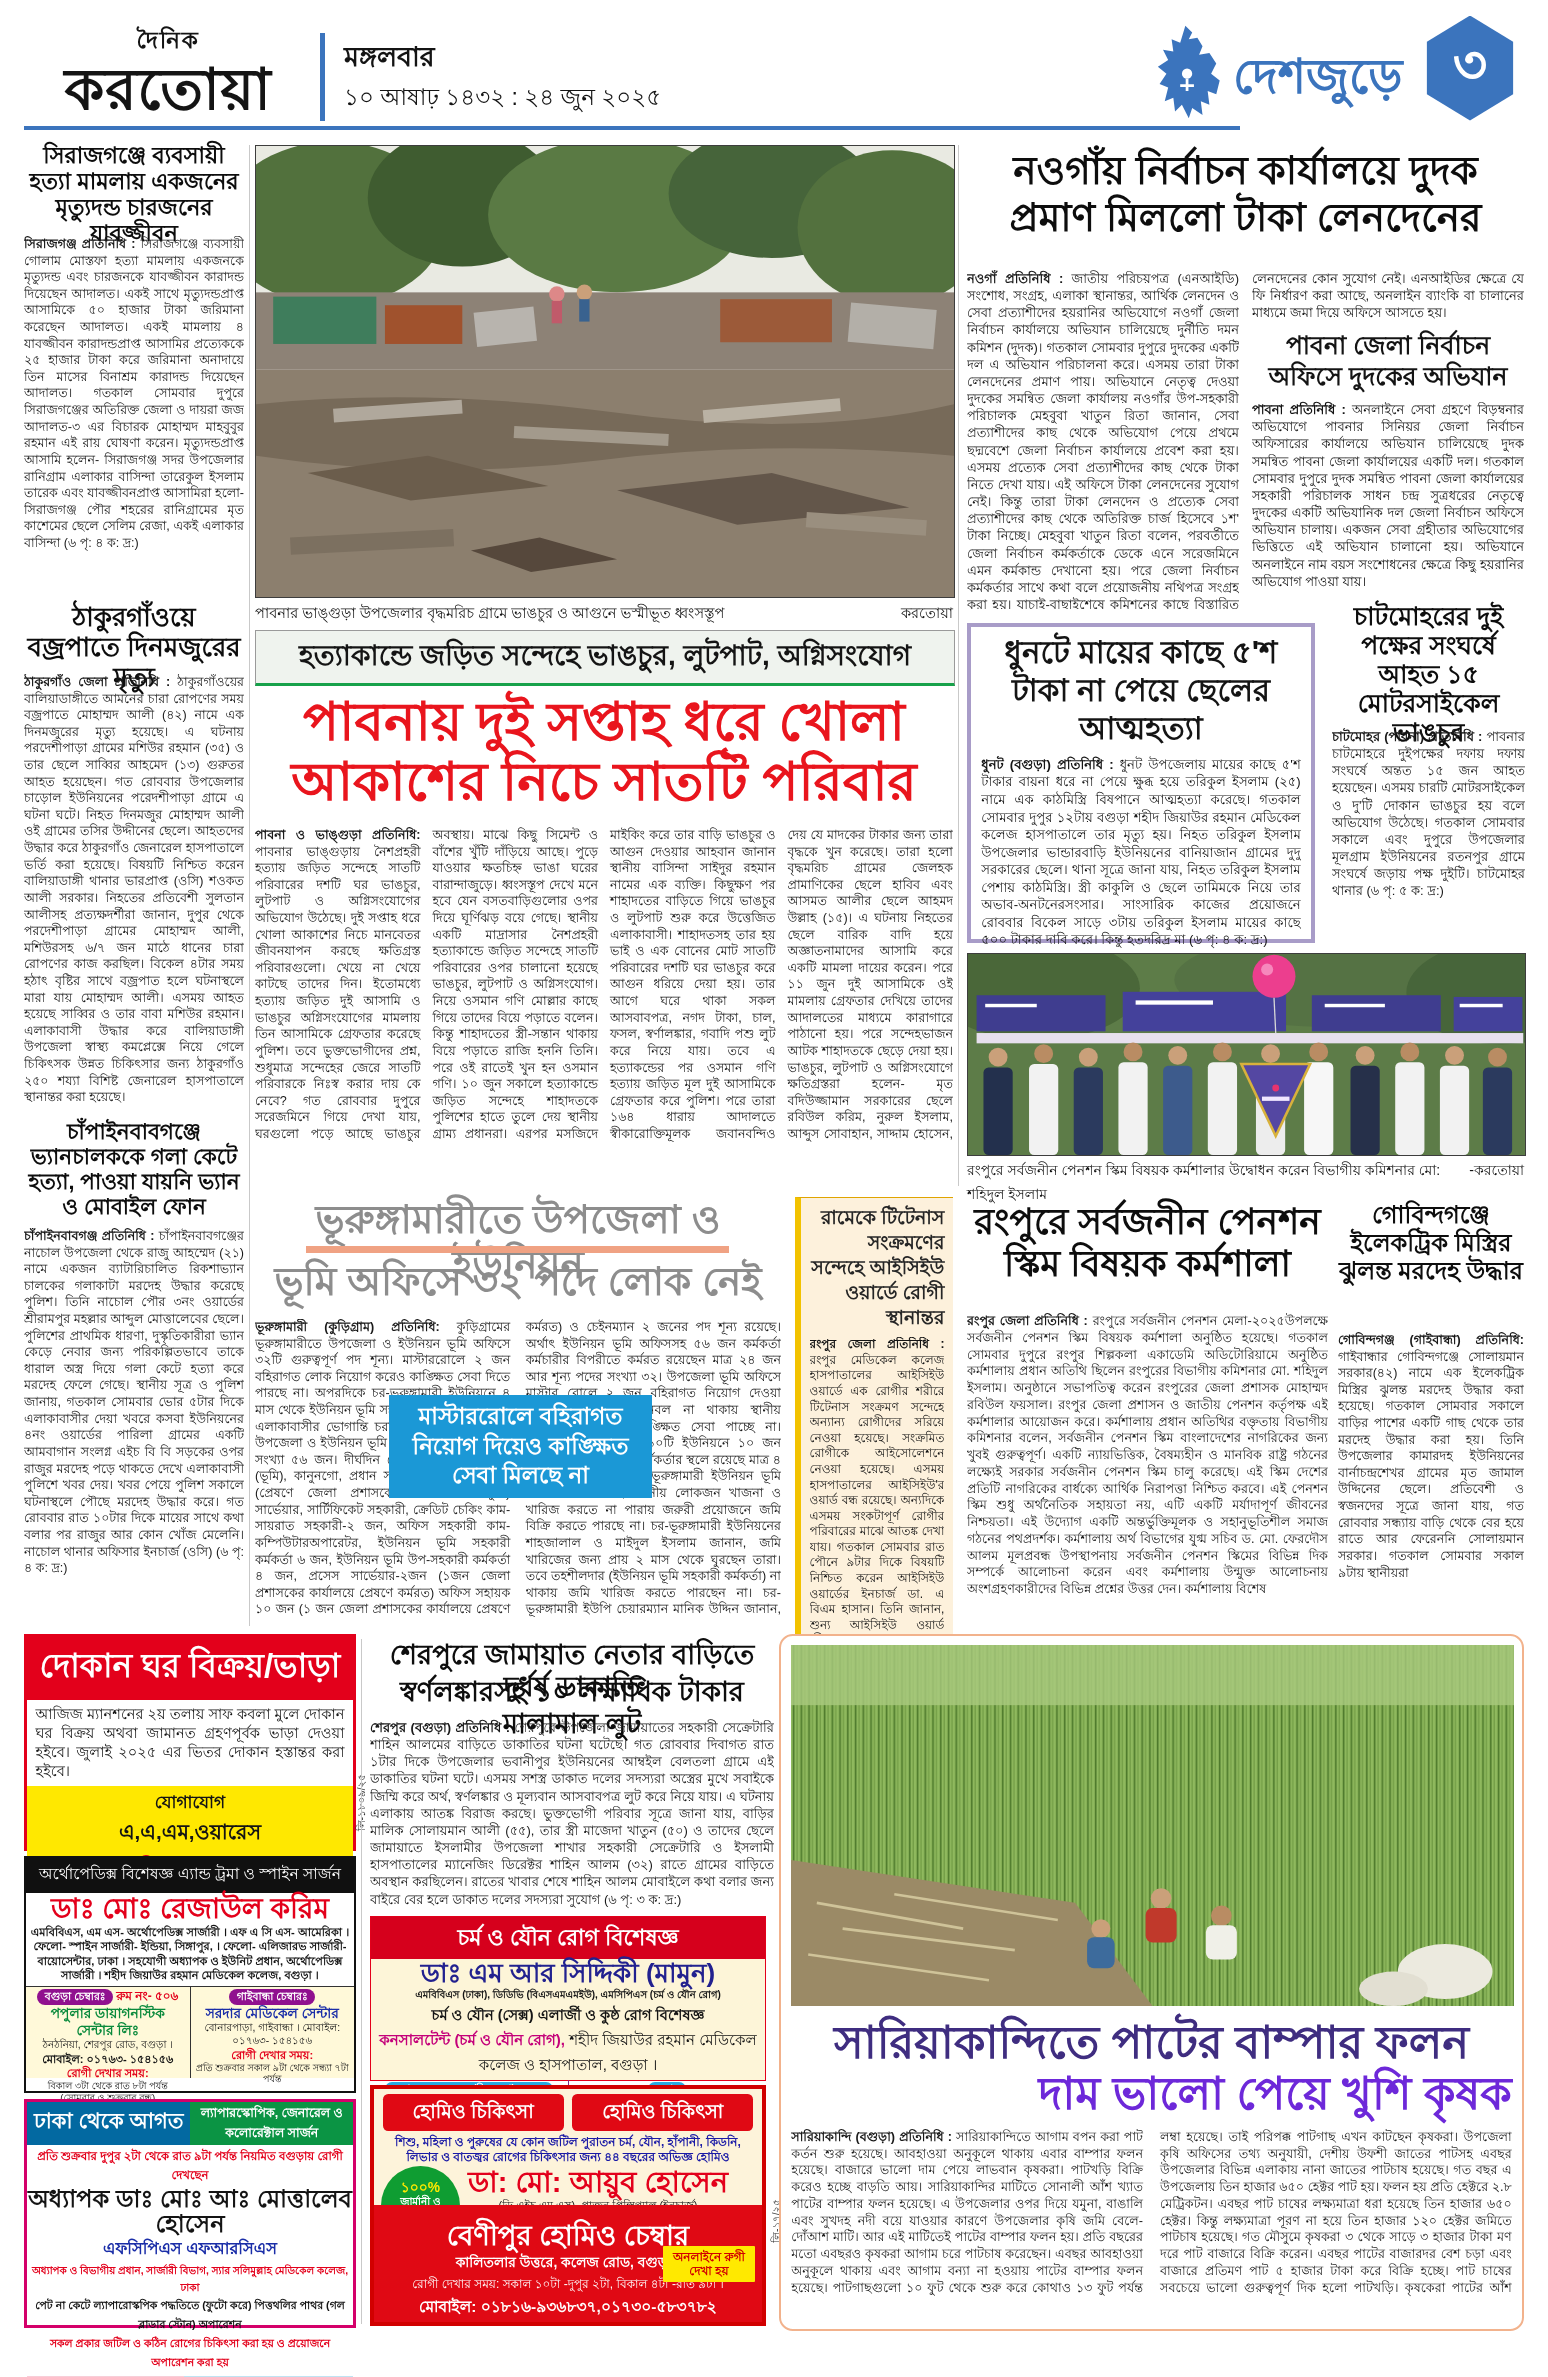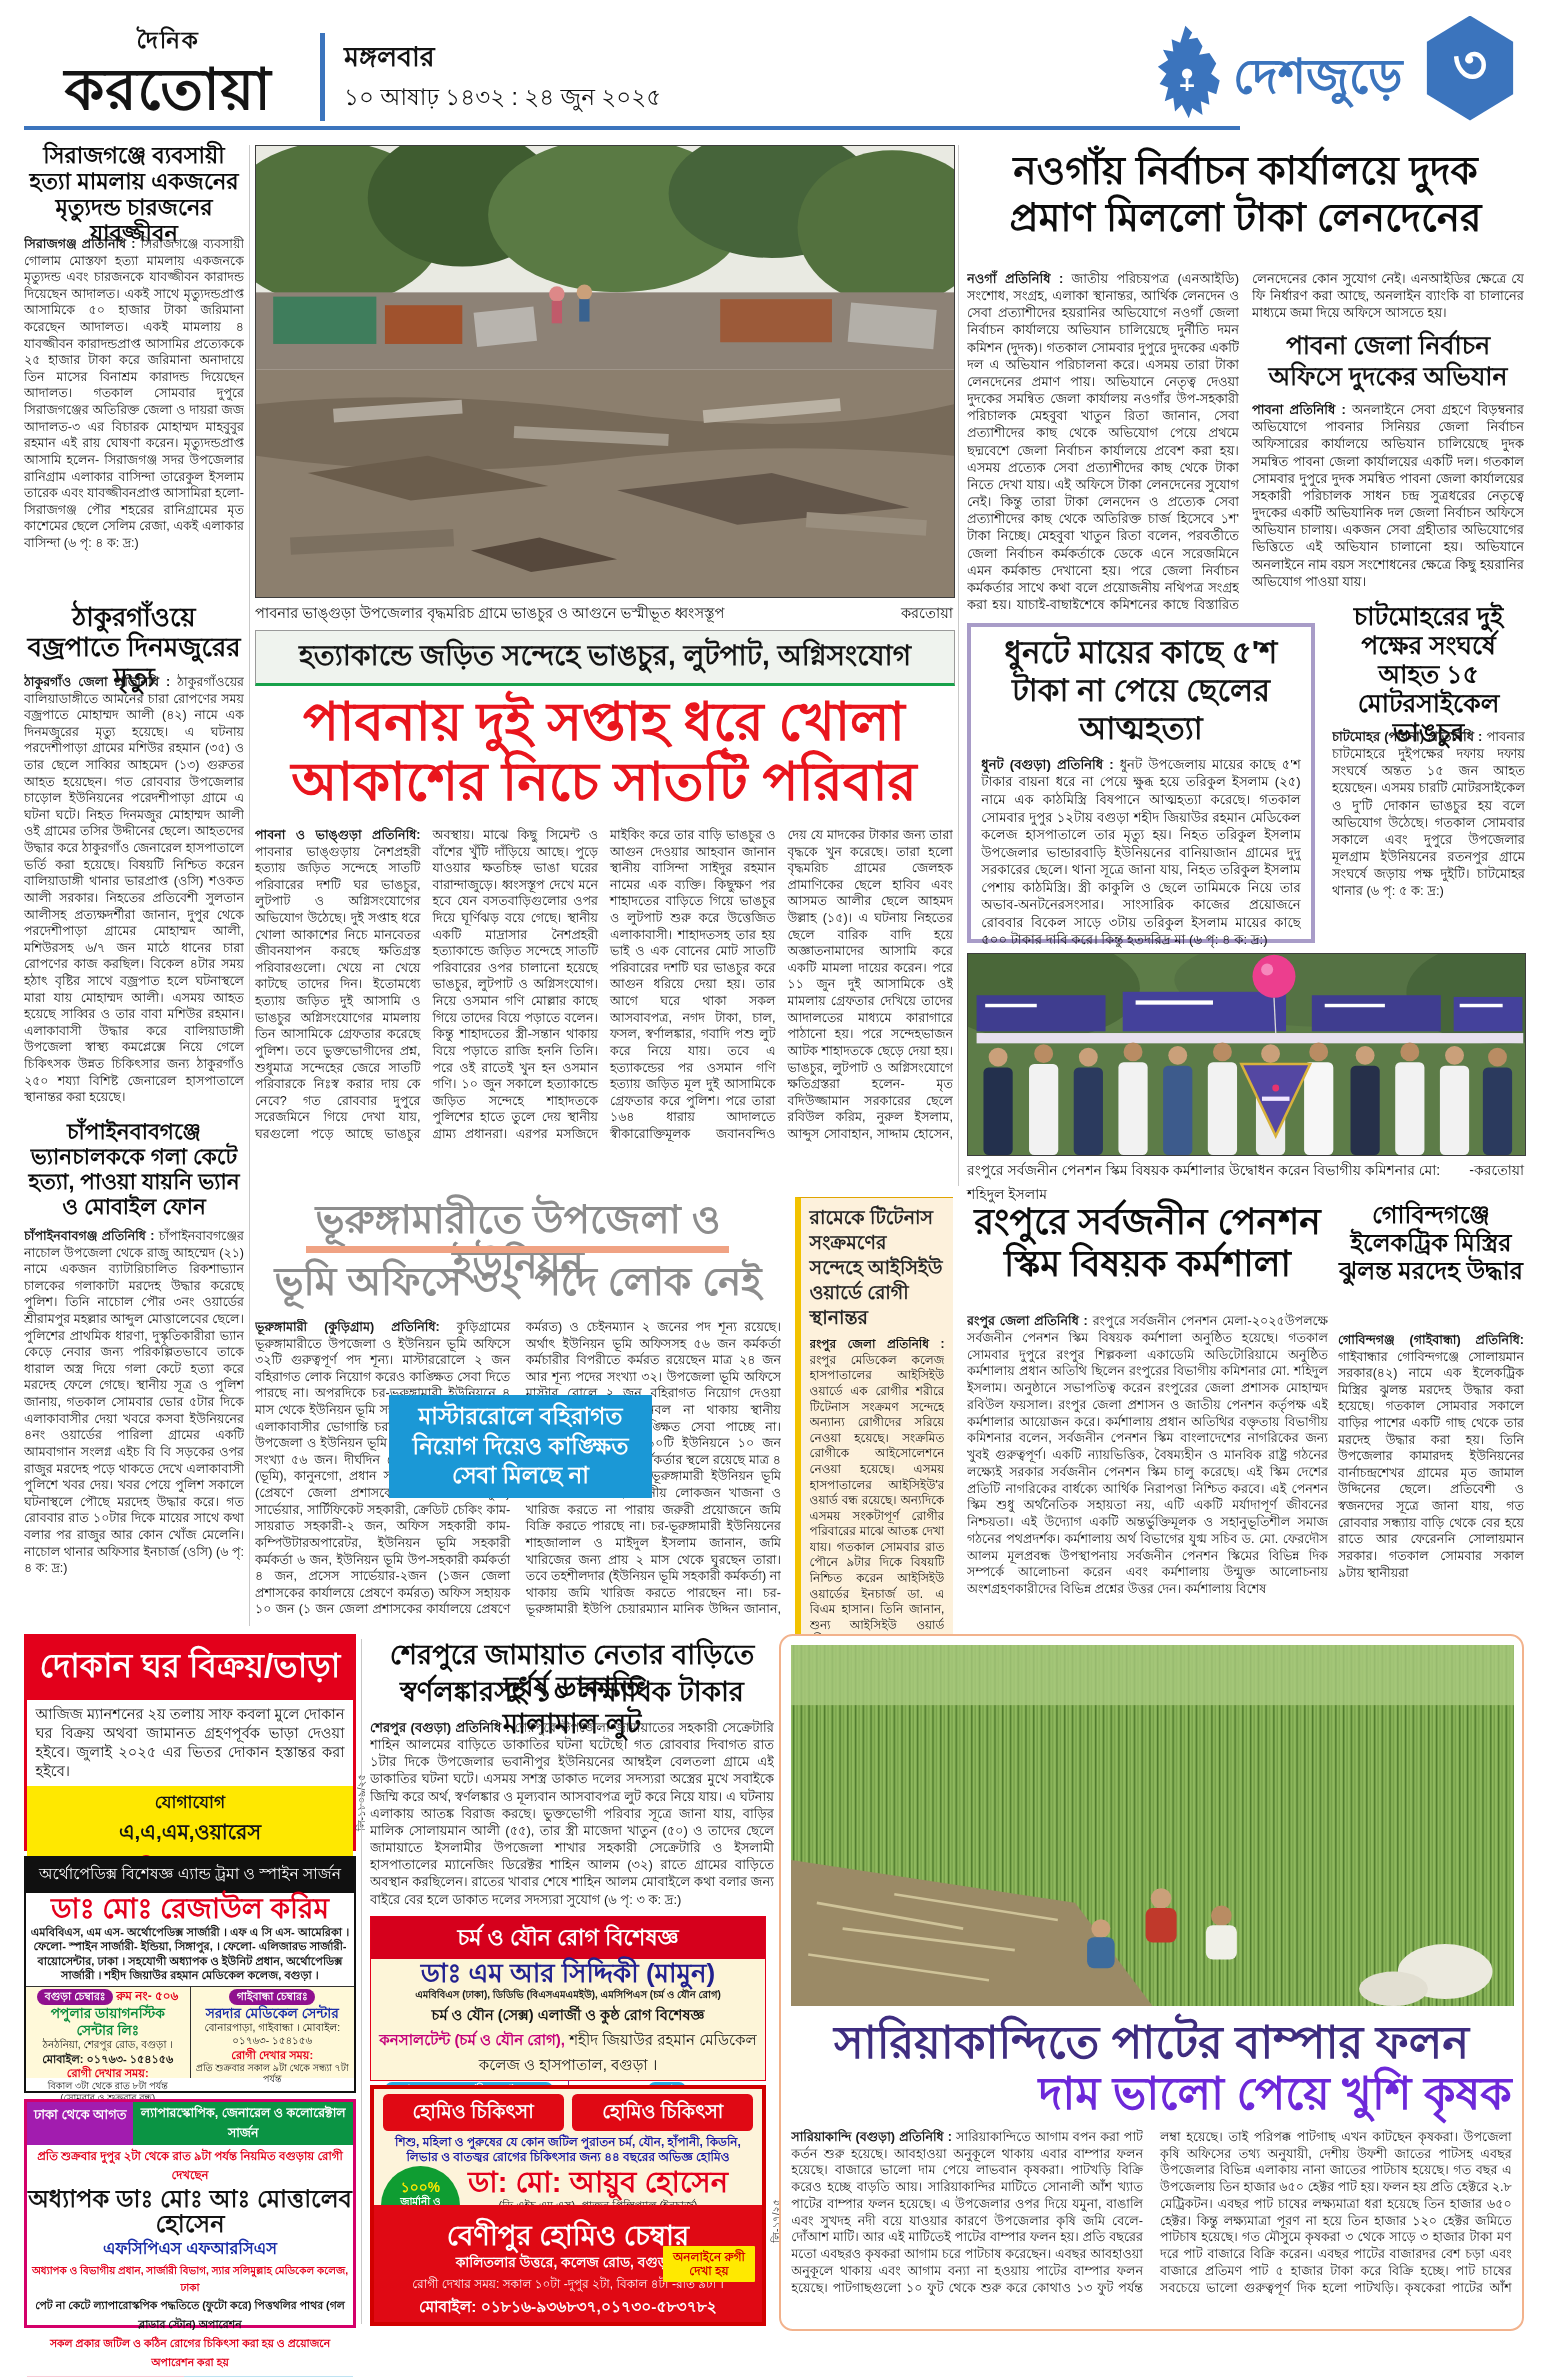--- a/index.html
+++ b/index.html
@@ -65,21 +65,21 @@
   
   #bh-h1{left:255px;top:1197px;width:526px;font-size:39px;color:#8d8d8d;}
   #bh-rule{left:306px;top:1246px;width:423px;height:6.9px;background:#f0a283;}
   #bh-h2{left:255px;top:1259px;width:526px;font-size:39px;color:#8d8d8d;}
   #bh-b{left:255px;top:1319px;width:526px;height:308px;font-size:12.6px;column-count:2;column-gap:15.5px;}
   #bh-box{left:389px;top:1395px;width:263px;height:103px;background:#1b98d6;color:#fff;z-index:3;
           display:flex;align-items:center;justify-content:center;text-align:center;
           font-weight:bold;font-size:23px;line-height:1.3;padding:3.4px 6.9px;box-sizing:border-box;}
   #ramek{left:795px;top:1197px;width:158px;height:439px;background:#fdf1dc;border-left:6px solid #f2c200;
          border-top:0.9px solid #e0a400;padding:6.9px 8.6px;box-sizing:border-box;}
-  #ramek-h{font-size:19px;font-weight:bold;text-align:left;line-height:1.32;color:#262626;}
+  #ramek-h{font-size:19px;font-weight:bold;text-align:right;line-height:1.32;color:#262626;}
   #ramek-b{font-size:12px;margin-top:6.9px;text-align:justify;line-height:1.3;height:303px;overflow:hidden;}
   #rng-h{left:967px;top:1201px;width:361px;font-size:36px;}
   #rng-b{left:967px;top:1313px;width:361px;height:315px;font-size:12.7px;}
   #gob-h{left:1338px;top:1201px;width:186px;font-size:24px;}
   #gob-b{left:1338px;top:1332px;width:186px;height:296px;font-size:12.6px;}
 
   
   #ad-shop{left:24px;top:1634px;width:332px;height:217px;border:3.4px solid #e3001b;box-sizing:border-box;background:#fff;}
   #ad-shop-head{background:#e3001b;color:#fff;font-size:33px;font-weight:900;text-align:center;padding:3.4px 0;}
   #ad-shop-body{font-size:14.6px;text-align:justify;padding:5.2px 8.6px;line-height:1.3;}
@@ -102,21 +102,21 @@
   .rez-room{color:#e3001b;font-weight:bold;font-size:12px;}
   .rez-c1-name{color:#0a8a3c;font-weight:900;font-size:13.8px;}
   .rez-c2-name{color:#1b2ea8;font-weight:900;font-size:13.8px;}
   .rez-addr{font-size:10.3px;}
   .rez-mob{font-size:11.2px;font-weight:bold;}
   .time-label{color:#e3001b;font-weight:900;font-size:11.2px;}
   .time-val{font-size:9.5px;}
 
   #ad-mot{left:24px;top:2099px;width:332px;height:229px;border:3.4px solid #d4006a;box-sizing:border-box;background:#fff;}
   #ad-mot-tags{display:flex;}
-  #ad-mot-tag1{background:#a21caf;color:#fff;font-size:13px;font-weight:bold;padding:3.4px 6.9px;white-space:nowrap;}
+  #ad-mot-tag1{background:#0369a1;color:#fff;font-size:21px;font-weight:bold;padding:3.4px 6.9px;white-space:nowrap;}
   #ad-mot-tag2{background:#0b9444;color:#fff;font-size:12.5px;font-weight:bold;flex:1;display:flex;
                align-items:center;justify-content:center;text-align:center;padding:1.7px;}
   #ad-mot-line1{color:#e3001b;font-size:11.6px;font-weight:bold;text-align:center;margin-top:2.6px;}
   #ad-mot-name{font-size:24px;font-weight:900;text-align:center;line-height:1.05;}
   #ad-mot-deg{color:#1b2ea8;font-size:16.3px;font-weight:900;text-align:center;}
   #ad-mot-line2{color:#e3001b;font-size:10.3px;font-weight:bold;text-align:center;}
   #ad-mot-line3{font-size:10.8px;font-weight:bold;text-align:center;}
   #ad-mot-line4{color:#e3001b;font-size:10.8px;font-weight:bold;text-align:center;}
   #ad-mot-ch{display:flex;margin-top:2.6px;height:76px;}
   #ad-mot-ch1{width:45%;background:#f8cdd8;padding:2.6px 5.2px;font-size:10.3px;text-align:center;line-height:1.22;}

